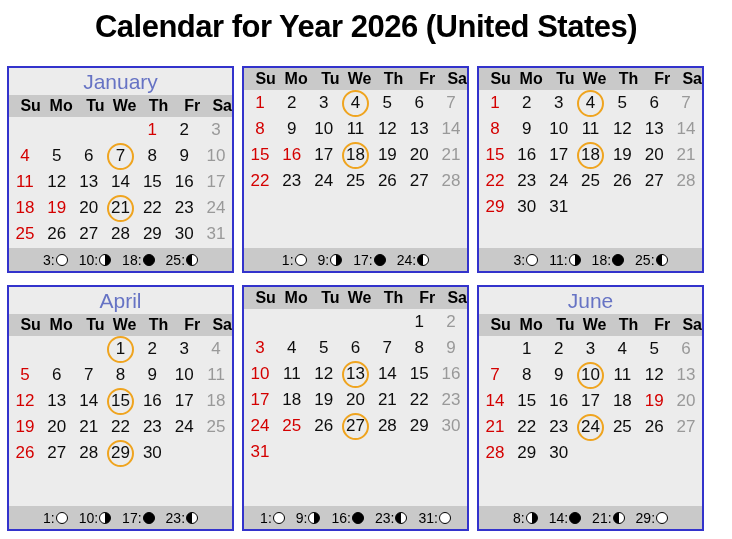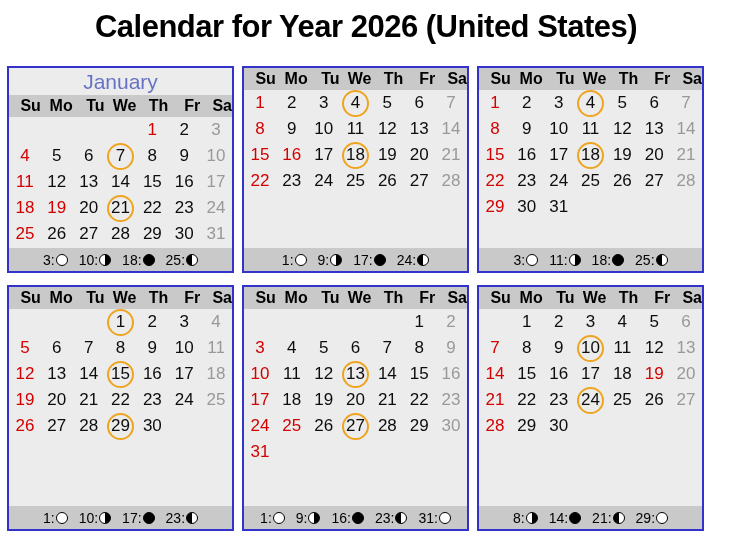--- a/index.html
+++ b/index.html
@@ -288,20 +288,21 @@
           <span>18:</span>
           <span class="moon-icon phase-new-moon"></span>
         </span>
         <span class="moon-entry">
           <span>25:</span>
           <span class="moon-icon phase-first-quarter"></span>
         </span>
       </div>
   </div>
     <div class="month">
+    <div class="month-title">April</div>
     <div class="dow">
         <span>Su</span>
         <span>Mo</span>
         <span>Tu</span>
         <span>We</span>
         <span>Th</span>
         <span>Fr</span>
         <span>Sa</span>
       </div>
 
@@ -451,20 +452,21 @@
           <span>23:</span>
           <span class="moon-icon phase-first-quarter"></span>
         </span>
         <span class="moon-entry">
           <span>31:</span>
           <span class="moon-icon phase-full-moon"></span>
         </span>
       </div>
   </div>
     <div class="month">
+    <div class="month-title">June</div>
     <div class="dow">
         <span>Su</span>
         <span>Mo</span>
         <span>Tu</span>
         <span>We</span>
         <span>Th</span>
         <span>Fr</span>
         <span>Sa</span>
       </div>
 

